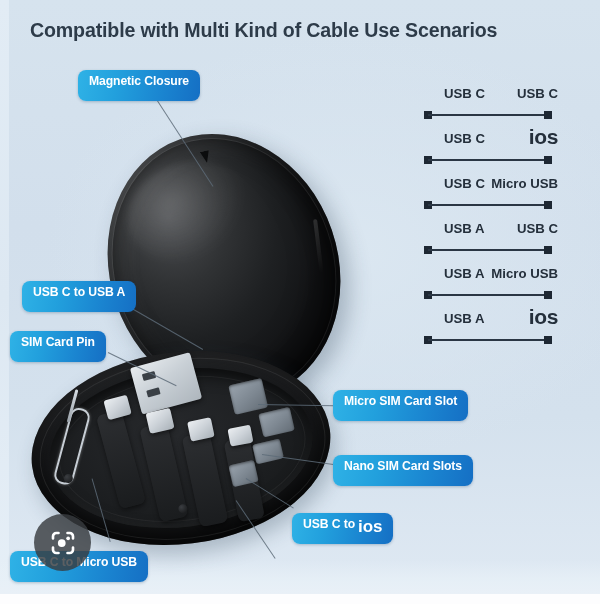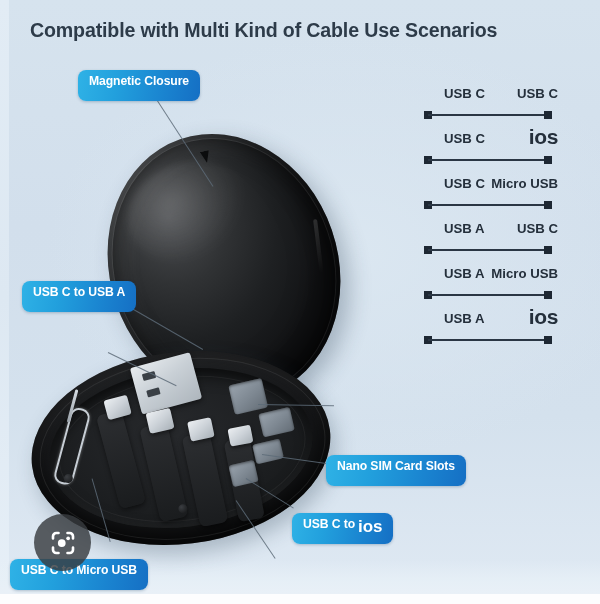--- a/index.html
+++ b/index.html
@@ -399,32 +399,38 @@
   <div class="leader" style="left:236px; top:500px; width:70px;  transform:rotate(56deg);"></div>
 
   <div class="badge" style="left:78px;  top:70px;">
     <span>Magnetic Closure</span>
   </div>
 
   <div class="badge" style="left:22px;  top:281px;">
     <span>USB C to USB A</span>
   </div>
 
-
-
-  <div class="badge" style="left:326px; top:455px;">
+  <div class="badge" style="left:10px;  top:331px;">
+    <span>SIM Card Pin</span>
+  </div>
+
+  <div class="badge" style="left:333px; top:390px;">
+    <span>Micro SIM Card Slot</span>
+  </div>
+
+  <div class="badge" style="left:333px; top:455px;">
     <span>Nano SIM Card Slots</span>
   </div>
 
   <div class="badge" style="left:292px; top:513px;">
     <span>USB C to</span>
     <span class="ios">ios</span>
   </div>
 
-  <div class="badge" style="left:10px;  top:551px;margin-top:8px;">
+  <div class="badge" style="left:10px;  top:551px;">
     <span>USB C to Micro USB</span>
   </div>
 
 
   <div class="compat">
 
     <div class="compat-row">
       <div class="compat-labels">
         <span class="compat-left">USB C</span>
         <span class="compat-right">USB C</span>

